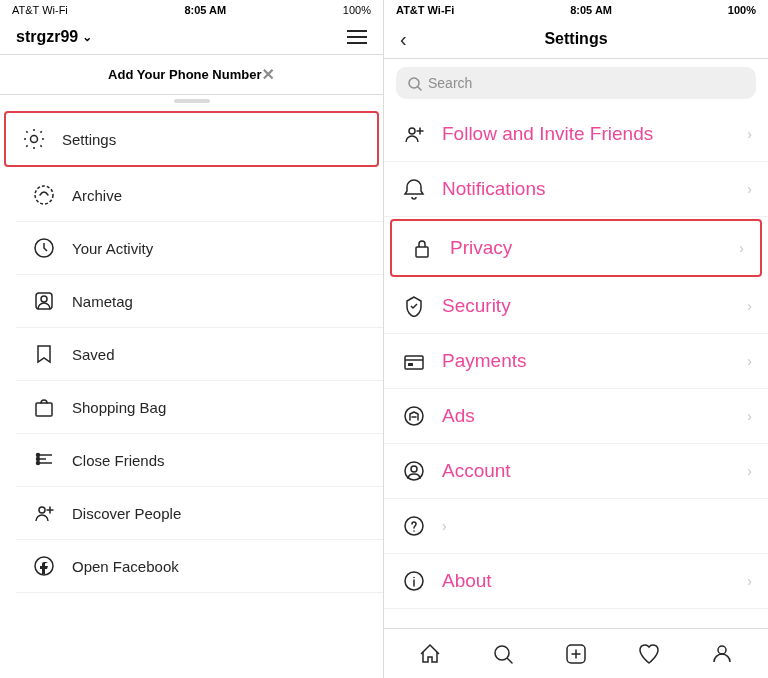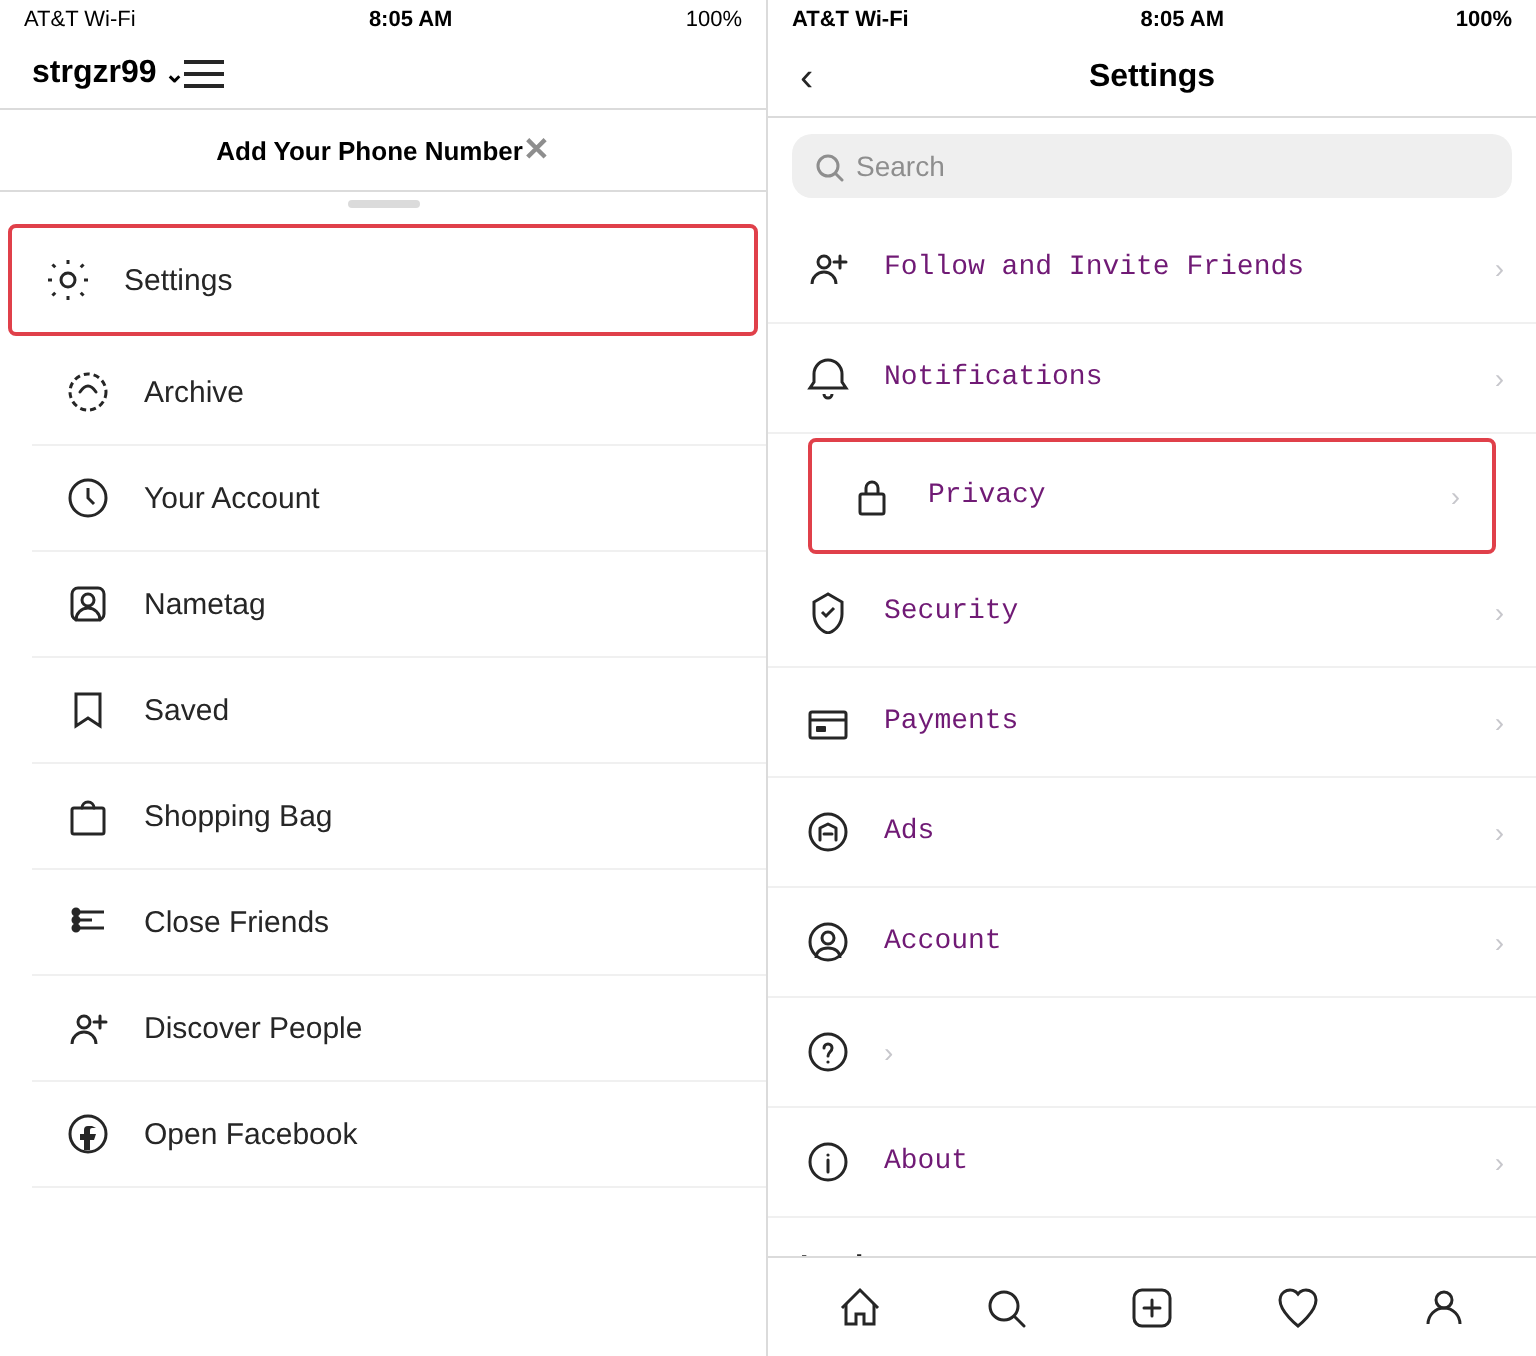--- a/index.html
+++ b/index.html
@@ -34,21 +34,21 @@
       font-weight: 600;
     }
 
     .status-bar-left .carrier { font-size: 11px; font-weight: 500; }
     .status-bar-left .time { font-size: 11px; font-weight: 700; }
     .status-bar-left .battery { font-size: 11px; font-weight: 500; }
 
     .header-left {
       display: flex;
       align-items: center;
-      justify-content: flex-start;
+      justify-content: space-between;
       padding: 8px 16px;
       border-bottom: 1px solid #dbdbdb;
     }
 
     .username-row {
       display: flex;
       align-items: center;
       gap: 4px;
       font-size: 16px;
       font-weight: 700;
@@ -196,38 +196,37 @@
       align-items: center;
       padding: 13px 16px;
       border-bottom: 1px solid #f0f0f0;
       cursor: pointer;
       position: relative;
     }
 
     .settings-item.highlighted {
       border: 2px solid #e0404a;
       border-radius: 4px;
-      margin: 2px 20px;
+      margin: 2px 6px;
     }
 
     .settings-item .s-icon {
       width: 28px;
       height: 28px;
       display: flex;
       align-items: center;
       justify-content: center;
       margin-right: 14px;
       flex-shrink: 0;
     }
 
     .settings-item .s-label {
-      font-size: 14px;
-      color: #701a75;
+      font-size: 19px;
+      color: #ec4899;
       flex: 1;
-      font-family: Liberation Mono, monospace;
     }
 
     .settings-item .chevron {
       color: #c7c7cc;
       font-size: 14px;
     }
 
     .section-header {
       padding: 16px 16px 6px;
       font-size: 15px;
@@ -310,21 +309,21 @@
       <span class="menu-label">Archive</span>
     </div>
 
     <div class="menu-item">
       <div class="menu-icon">
         <svg width="22" height="22" viewBox="0 0 22 22" fill="none" stroke="#262626" stroke-width="1.5">
           <circle cx="11" cy="11" r="9"></circle>
           <polyline points="11,6 11,11 14,14"></polyline>
         </svg>
       </div>
-      <span class="menu-label">Your Account</span>
+      <span class="menu-label">Your Activity</span>
     </div>
 
     <div class="menu-item">
       <div class="menu-icon">
         <svg width="22" height="22" viewBox="0 0 22 22" fill="none" stroke="#262626" stroke-width="1.5">
           <rect x="3" y="3" width="16" height="16" rx="3"></rect>
           <circle cx="11" cy="9" r="3"></circle>
           <path d="M5 19c0-3.3 2.7-6 6-6s6 2.7 6 6" stroke-linecap="round"></path>
         </svg>
       </div>

